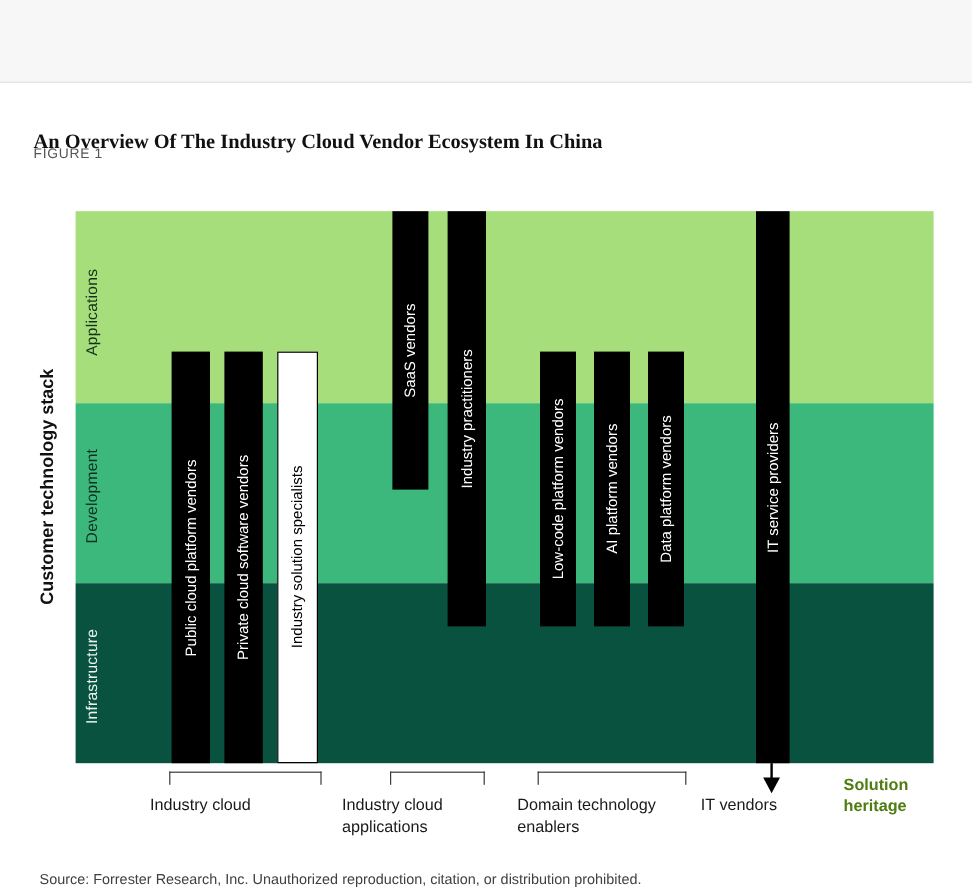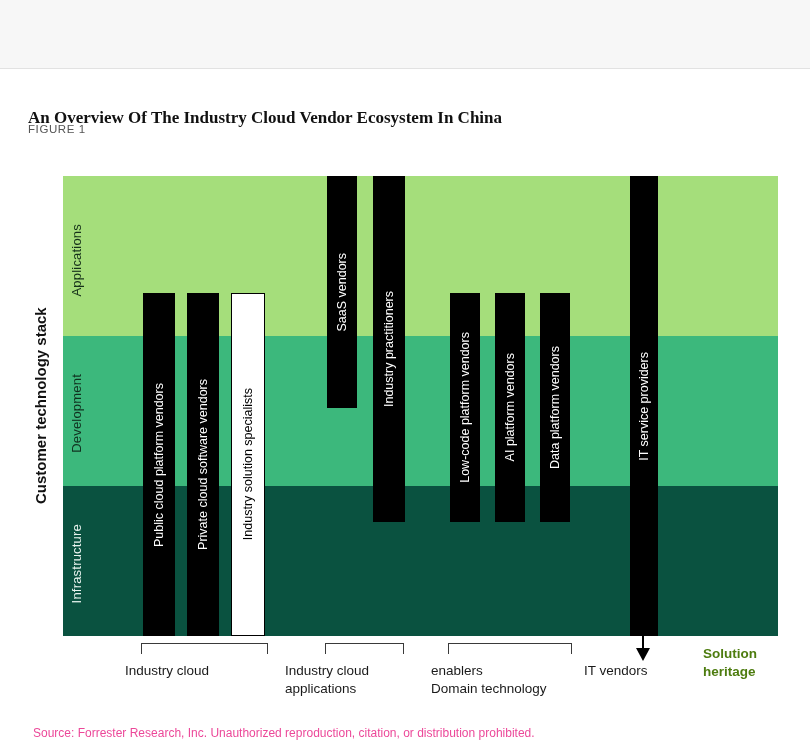--- a/index.html
+++ b/index.html
@@ -182,21 +182,21 @@
     font-weight: 700;
     line-height: 1.35;
     color: #4d7c0f;
   }
 
   
   #source-note {
     position: absolute;
     left: 33px; top: 726px;
     font-size: 12px;
-    color: #ec4899;
+    color: #404040;
   }
 </style>
 </head>
 <body>
 
 <div id="page-header">
 </div>
 
 <div id="figure-number">FIGURE 1</div>
 <div id="figure-title">An Overview Of The Industry Cloud Vendor Ecosystem In China</div>
@@ -257,22 +257,22 @@
 </div>
 
 <div class="group-label" style="left:125px; top:662px; width:158px;">
   <div>Industry cloud</div>
 </div>
 <div class="group-label" style="left:285px; top:662px; width:158px;">
   <div>Industry cloud</div>
   <div>applications</div>
 </div>
 <div class="group-label" style="left:431px; top:662px; width:158px;">
+  <div>Domain technology</div>
   <div>enablers</div>
-  <div>Domain technology</div>
 </div>
 <div class="group-label" style="left:584px; top:662px; width:118px;">
   <div>IT vendors</div>
 </div>
 
 <div id="solution-heritage-label">
   <div>Solution</div>
   <div>heritage</div>
 </div>
 

